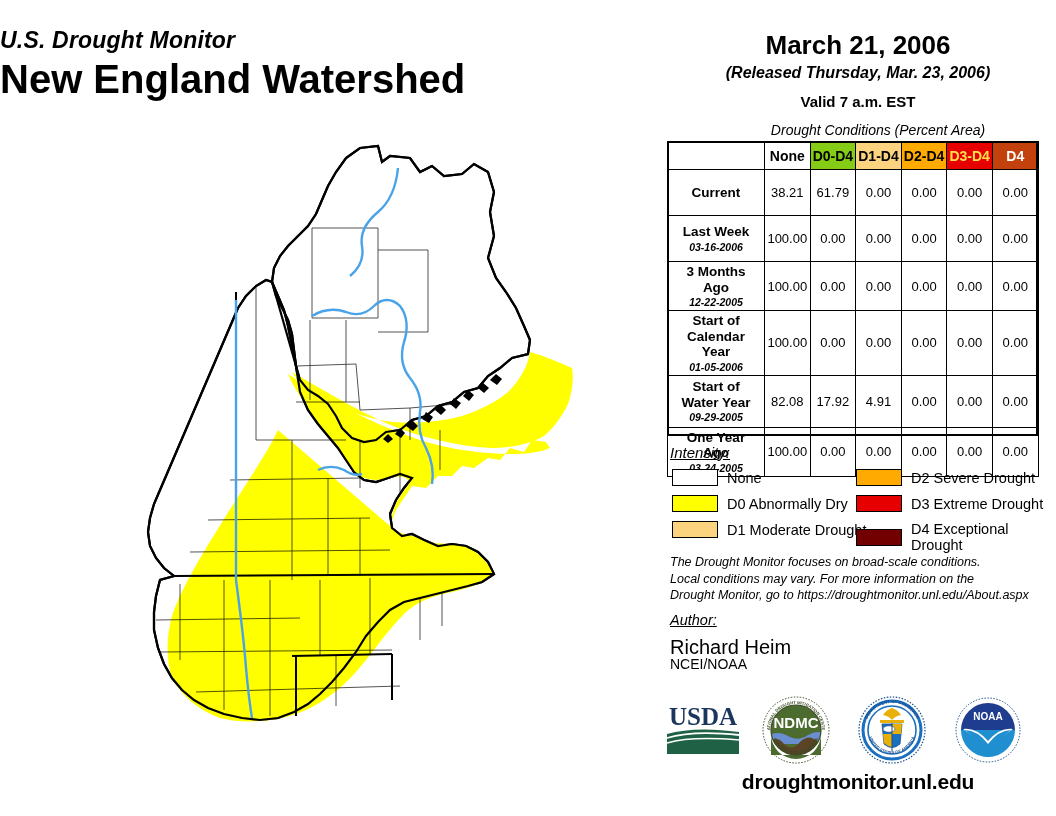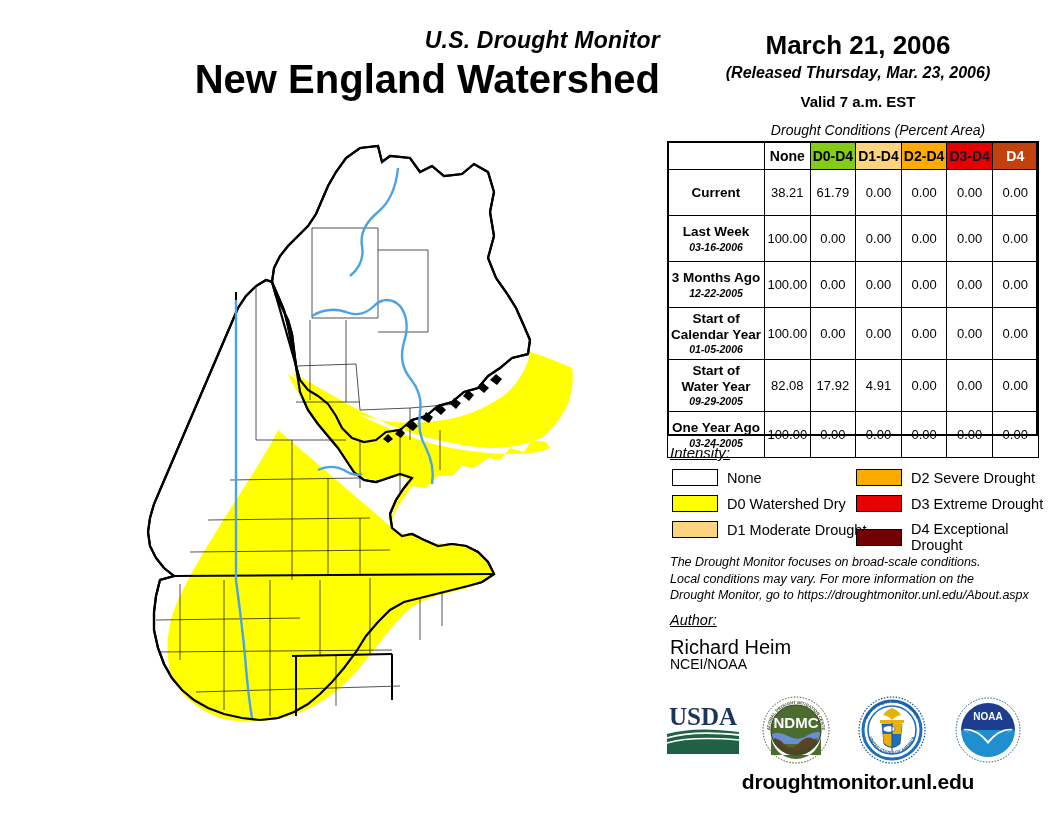--- a/index.html
+++ b/index.html
@@ -15,21 +15,21 @@
     font-family: "Liberation Sans", sans-serif;
     color: #000000;
   }
 
   
   #title-block {
     position: absolute;
     left: 0px;
     top: 28px;
     width: 660px;
-    text-align: right;
+    text-align: left;
   }
   #title-small {
     font-size: 23px;
     font-weight: bold;
     font-style: italic;
     letter-spacing: 0.2px;
     line-height: 1.1;
   }
   #title-main {
     font-size: 40px;
@@ -101,21 +101,21 @@
     font-weight: bold;
     width: 45.6px;
   }
   #drought-table tbody tr { height: 46px; }
   #drought-table tbody tr.tall { height: 52px; }
   #drought-table .rowlabel {
     width: 97px;
     font-weight: bold;
     font-size: 13.5px;
     line-height: 1.15;
-    padding: 2px 2px;
+    padding: 2px 8px;
   }
   #drought-table .rowlabel .sub {
     display: block;
     font-size: 10.5px;
     font-style: italic;
     font-weight: bold;
     margin-top: 1px;
   }
   .outer-border {
     position: absolute;
@@ -222,21 +222,21 @@
 
 <div id="table-caption">Drought Conditions (Percent Area)</div>
 <table id="drought-table">
   <thead>
     <tr>
       <td class="corner-cell"></td>
     <td style="background: rgb(255, 255, 255); color: rgb(0, 0, 0);">None</td>
         <td style="background: #84cc16; color: rgb(0, 0, 0);">D0-D4</td>
         <td style="background: rgb(252, 211, 127); color: rgb(0, 0, 0);">D1-D4</td>
         <td style="background: rgb(255, 170, 0); color: rgb(0, 0, 0);">D2-D4</td>
-        <td style="background: rgb(230, 0, 0); color: #0f172a; margin-top: 20px;">D3-D4</td>
+        <td style="background: rgb(230, 0, 0); color: #fde047; margin-top: 20px;">D3-D4</td>
         <td style="background: #c2410c; color: rgb(255, 255, 255);">D4</td>
       </tr>
   </thead>
   <tbody id="table-body">
       <tr>
         <td class="rowlabel">Current</td>
         <td>38.21</td>
         <td>61.79</td>
         <td>0.00</td>
         <td>0.00</td>
@@ -293,21 +293,21 @@
 <div class="outer-border"></div>
 
 <div id="intensity-heading">Intensity:</div>
 <div id="legend-container">
     <div class="legend-item" style="left: 672px; top: 469px;">
       <div class="legend-swatch" style="background: rgb(255, 255, 255);"></div>
       <span>None</span>
     </div>
     <div class="legend-item" style="left: 672px; top: 495px;">
       <div class="legend-swatch" style="background: rgb(255, 255, 0);"></div>
-      <span>D0 Watershed Dry</span>
+      <span>D0 Abnormally Dry</span>
     </div>
     <div class="legend-item" style="left: 672px; top: 521px;">
       <div class="legend-swatch" style="background: rgb(252, 211, 127);"></div>
       <span>D1 Moderate Drought</span>
     </div>
     <div class="legend-item" style="left: 856px; top: 469px;">
       <div class="legend-swatch" style="background: rgb(255, 170, 0);"></div>
       <span>D2 Severe Drought</span>
     </div>
     <div class="legend-item" style="left: 856px; top: 495px;">

